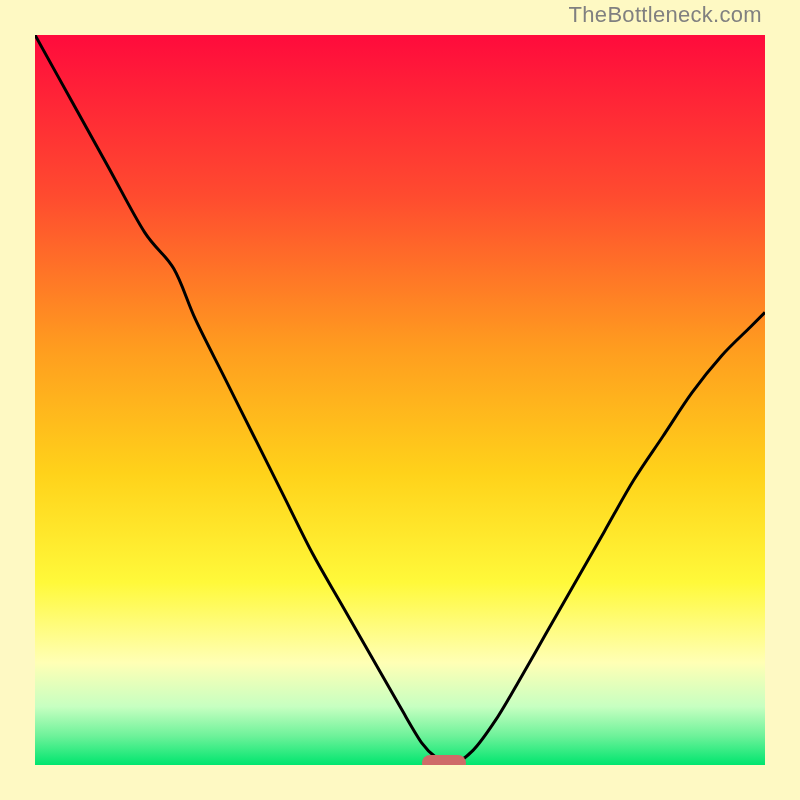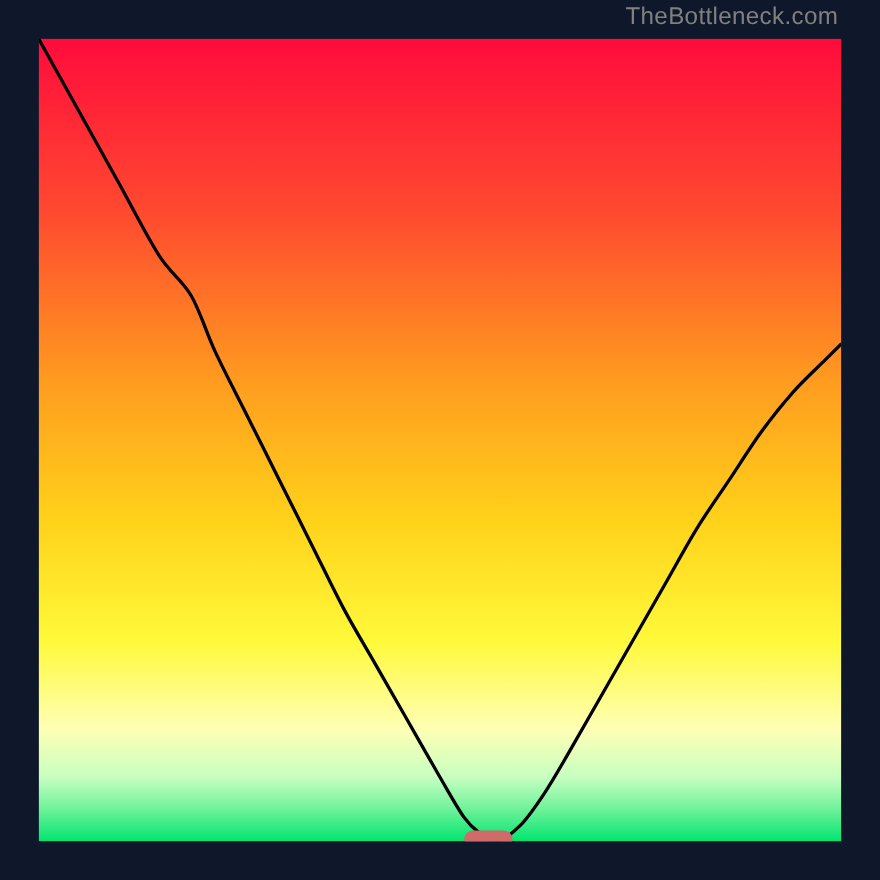--- a/index.html
+++ b/index.html
@@ -7,21 +7,21 @@
     padding: 0;
     width: 800px;
     height: 800px;
     background: #000000;
     overflow: hidden;
   }
   .frame {
     position: relative;
     width: 800px;
     height: 800px;
-    background: #0f172a;
+    background: #fef9c3;
   }
   .plot {
     position: absolute;
     left: 35px;
     top: 35px;
     width: 730px;
     height: 730px;
     overflow: hidden;
   }
   .gradient-bg {

